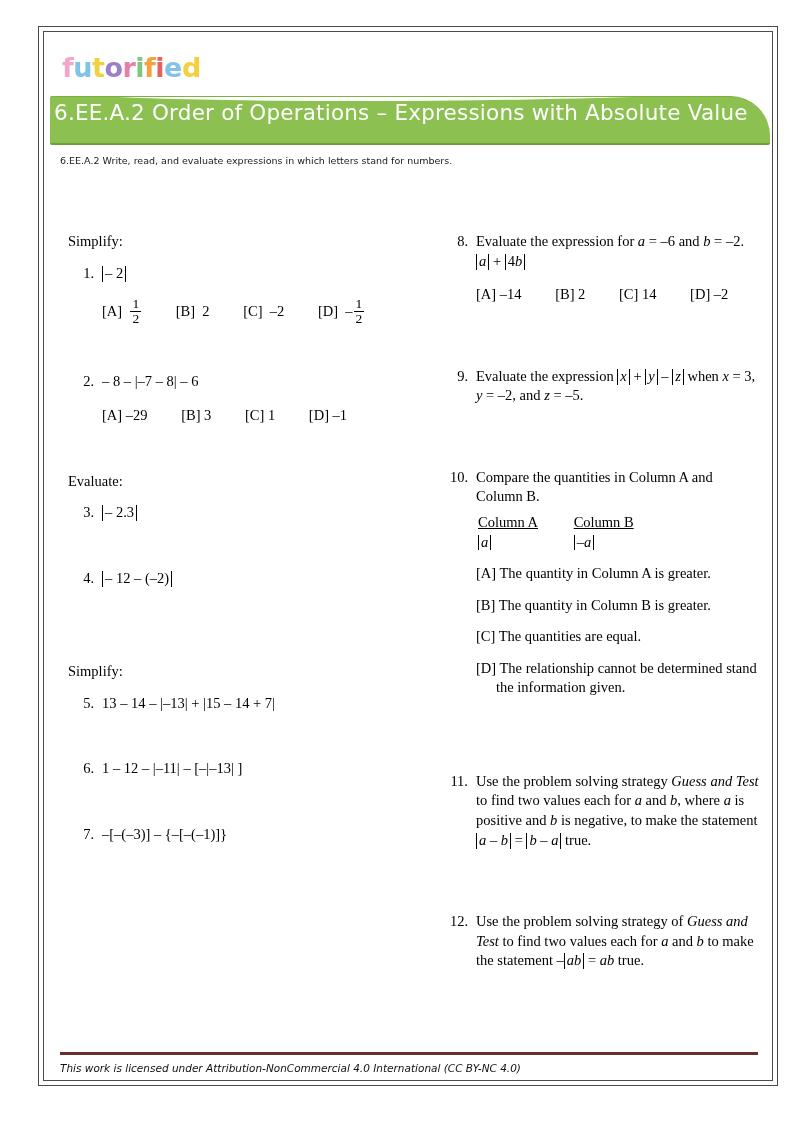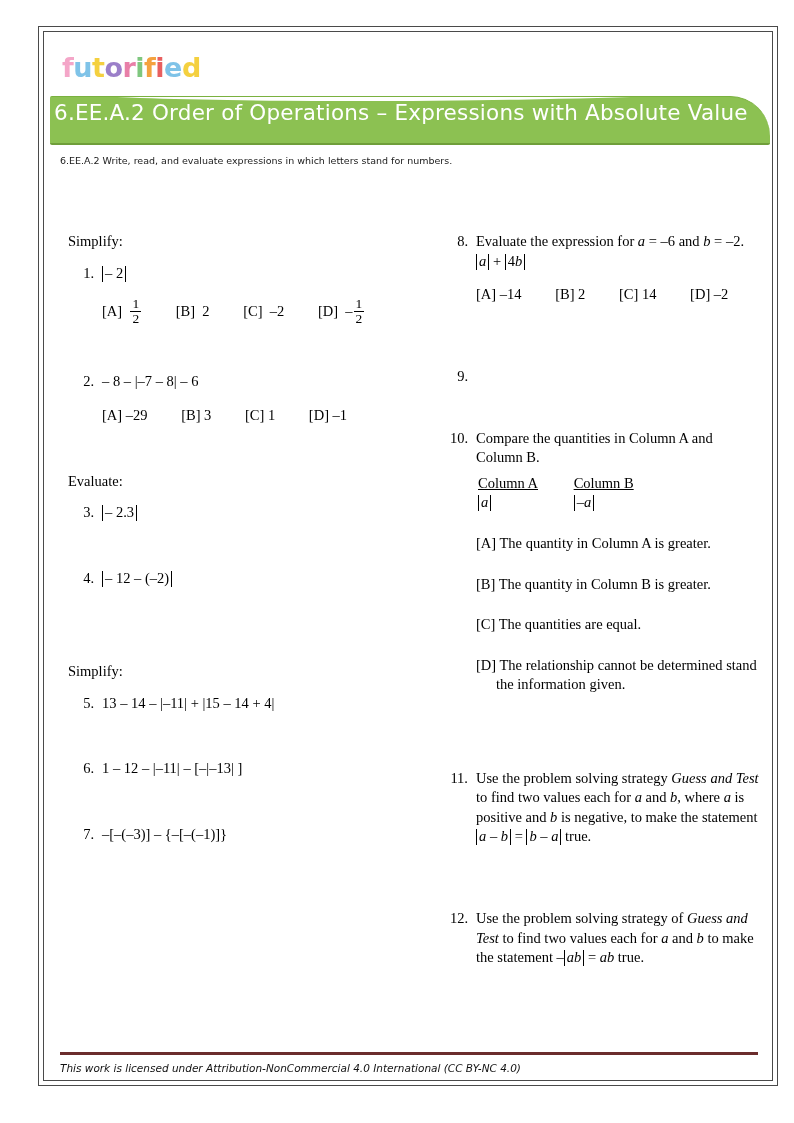--- a/index.html
+++ b/index.html
@@ -117,21 +117,21 @@
   .q-body { display: block; }
   .choices {
     margin-top: 14px;
     white-space: nowrap;
   }
   .choices .ch {
     display: inline-block;
     margin-right: 30px;
   }
   .choice-list .ch-row {
-    margin-top: 21px;
+    margin-top: 12px;
     text-indent: -20px;
     padding-left: 20px;
   }
   
   .abs {
     border-left: 1px solid #000;
     border-right: 1px solid #000;
     padding: 0 2px;
     display: inline-block;
     line-height: 1.1;
@@ -251,21 +251,21 @@
       </span>
     </div>
 
     <div class="spacer-lg"></div>
     <div class="spacer-md"></div>
 
     <div class="section-label">Simplify:</div>
 
     <div class="q">
       <span class="q-num">5.</span>
-      <span class="q-body">13 – 14 – |–11| + |15 – 14 + 4|</span>
+      <span class="q-body">13 – 14 – |–13| + |15 – 14 + 7|</span>
     </div>
 
     <div class="spacer-lg"></div>
 
     <div class="q">
       <span class="q-num">6.</span>
       <span class="q-body">1 – 12 – |–11| – [–|–13| ]</span>
     </div>
 
     <div class="spacer-lg"></div>
@@ -292,20 +292,21 @@
         <span class="ch">[C]  14</span>
         <span class="ch">[D]  –2</span>
       </div>
     </div>
 
     <div class="spacer-lg"></div>
     <div class="spacer-sm"></div>
 
     <div class="q">
       <span class="q-num">9.</span>
+      <span class="q-body">Evaluate the expression <span><span class="abs"><span class="ital">x</span></span> + <span class="abs"><span class="ital">y</span></span> – <span class="abs"><span class="ital">z</span></span></span> when <span class="ital">x</span> = 3, <span class="ital">y</span> = –2, and <span class="ital">z</span> = –5.</span>
     </div>
 
     <div class="spacer-lg"></div>
     <div class="spacer-sm"></div>
 
     <div class="q">
       <span class="q-num">10.</span>
       <span class="q-body">Compare the quantities in Column A and Column B.</span>
       <div class="colcmp">
         <div>

